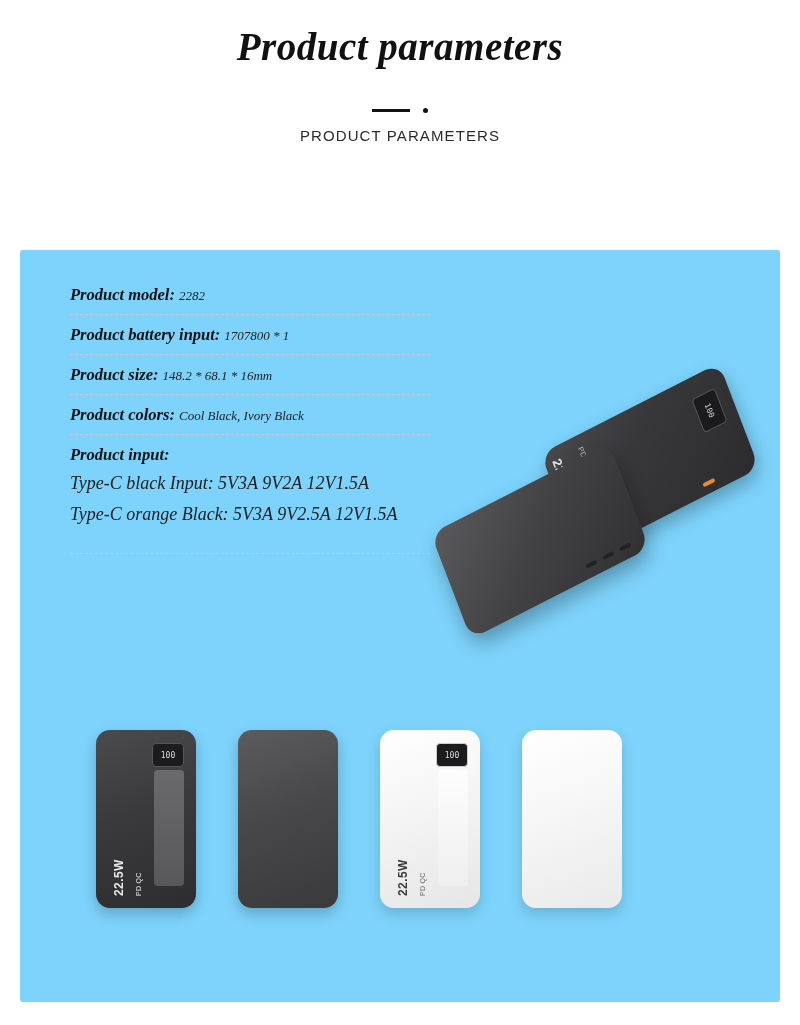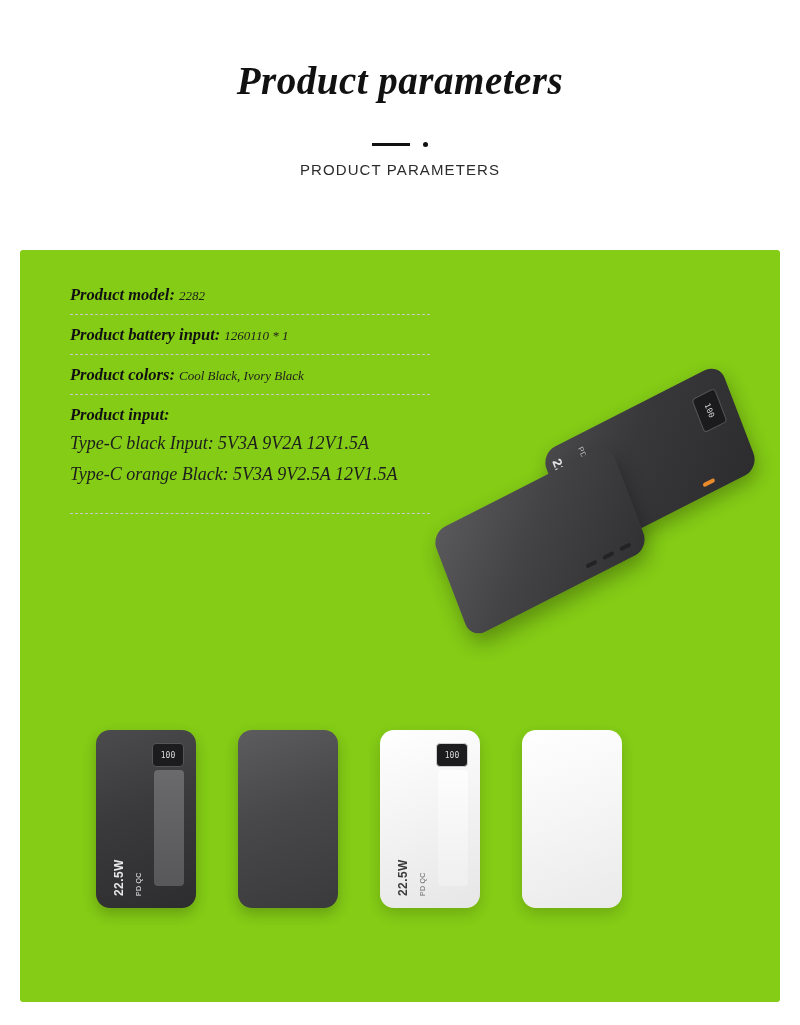--- a/index.html
+++ b/index.html
@@ -12,21 +12,21 @@
     height: 1025px;
     position: relative;
     font-family: "Liberation Sans", sans-serif;
     color: #1a1a1a;
     overflow: hidden;
   }
 
   
   .header {
     text-align: center;
-    padding-top: 58px;
+    padding-top: 24px;
   }
   .title {
     font-family: "Liberation Serif", serif;
     font-style: italic;
     font-weight: bold;
     font-size: 39px;
     letter-spacing: 0.5px;
     color: #111111;
     margin: 0;
   }
@@ -61,21 +61,21 @@
     font-family: "Liberation Sans", sans-serif;
   }
 
   
   .panel {
     position: absolute;
     left: 20px;
     top: 250px;
     width: 760px;
     height: 752px;
-    background: #84cc16;
+    background: #7dd3fc;
     border-radius: 3px;
   }
 
   .spec-list {
     position: absolute;
     left: 50px;
     top: 25px;
     width: 360px;
   }
   .spec-row {
@@ -316,23 +316,26 @@
 
 <div class="panel">
 
   <div class="spec-list">
 
     <div class="spec-row">
       <span class="spec-head">Product model:</span><span class="spec-val">2282</span>
     </div>
 
     <div class="spec-row">
-      <span class="spec-head">Product battery input:</span><span class="spec-val">1260110 * 1</span>
-    </div>
-
+      <span class="spec-head">Product battery input:</span><span class="spec-val">1707800 * 1</span>
+    </div>
+
+    <div class="spec-row">
+      <span class="spec-head">Product size:</span><span class="spec-val">148.2 * 68.1 * 16mm</span>
+    </div>
 
     <div class="spec-row">
       <span class="spec-head">Product colors:</span><span class="spec-val">Cool Black, Ivory Black</span>
     </div>
 
     <div class="spec-row no-rule">
       <div class="spec-head">Product input:</div>
       <div class="spec-sub">Type-C black Input: 5V3A  9V2A  12V1.5A</div>
       <div class="spec-sub">Type-C orange Black: 5V3A 9V2.5A 12V1.5A</div>
       <div class="gap-rule"></div>

